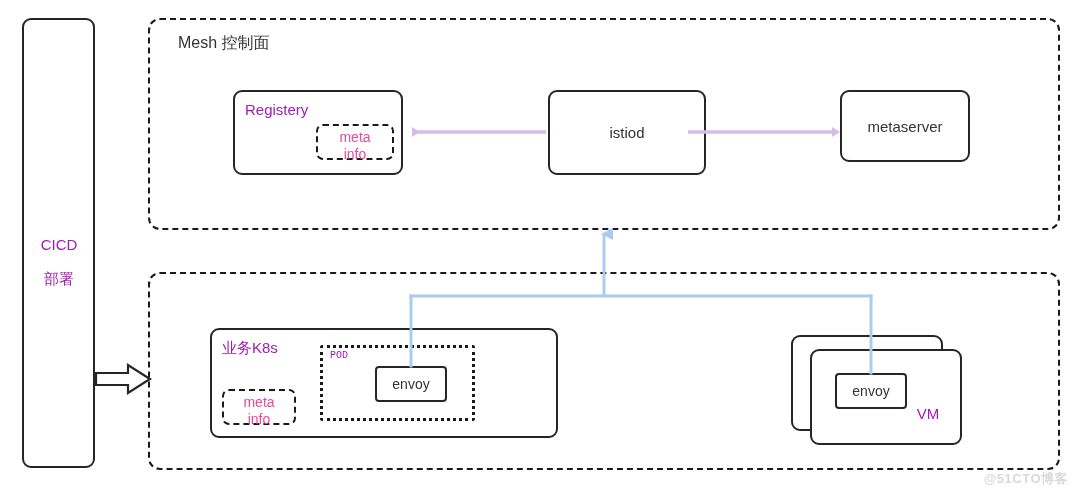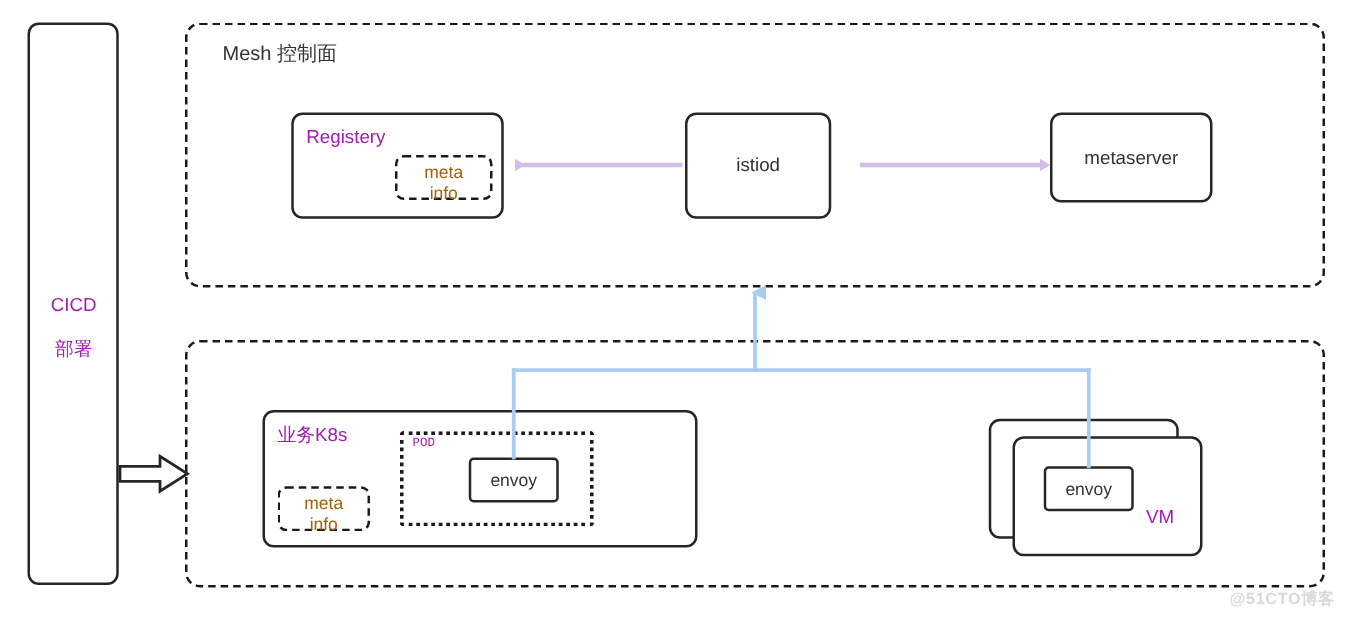--- a/index.html
+++ b/index.html
@@ -82,21 +82,21 @@
     position: absolute;
     overflow: visible;
   }
   .meta-text {
     position: absolute;
     left: 50%;
     transform: translateX(-50%);
     top: 3px;
     font-size: 14px;
     line-height: 17px;
-    color: #a16207;
+    color: #ec4899;
     text-align: center;
     white-space: nowrap;
   }
 </style>
 </head>
 <body>
 
 <div id="canvas">
 
   <div class="box solid" style="left:22px; top:18px; width:73px; height:450px;">
@@ -110,21 +110,21 @@
   <div class="box solid" style="left:233px; top:90px; width:170px; height:85px;"></div>
   <div class="label" style="left:245px; top:101px; font-size:15px;">Registery</div>
 
   <div class="box dashed-small meta-wrap" style="left:316px; top:124px; width:78px; height:36px;">
     <div class="meta-text">
       <span>meta</span><br>
       <span>info</span>
     </div>
   </div>
 
-  <div class="box solid ctr" style="left:548px; top:90px; width:117px; height:85px; font-size:15px;">
+  <div class="box solid ctr" style="left:548px; top:90px; width:158px; height:85px; font-size:15px;">
     <span>istiod</span>
   </div>
 
   <div class="box solid ctr" style="left:840px; top:90px; width:130px; height:72px; font-size:15px;">
     <span>metaserver</span>
   </div>
 
   <div class="box dashed-container" style="left:148px; top:272px; width:912px; height:198px;"></div>
 
   <div class="box solid" style="left:210px; top:328px; width:348px; height:110px;"></div>

